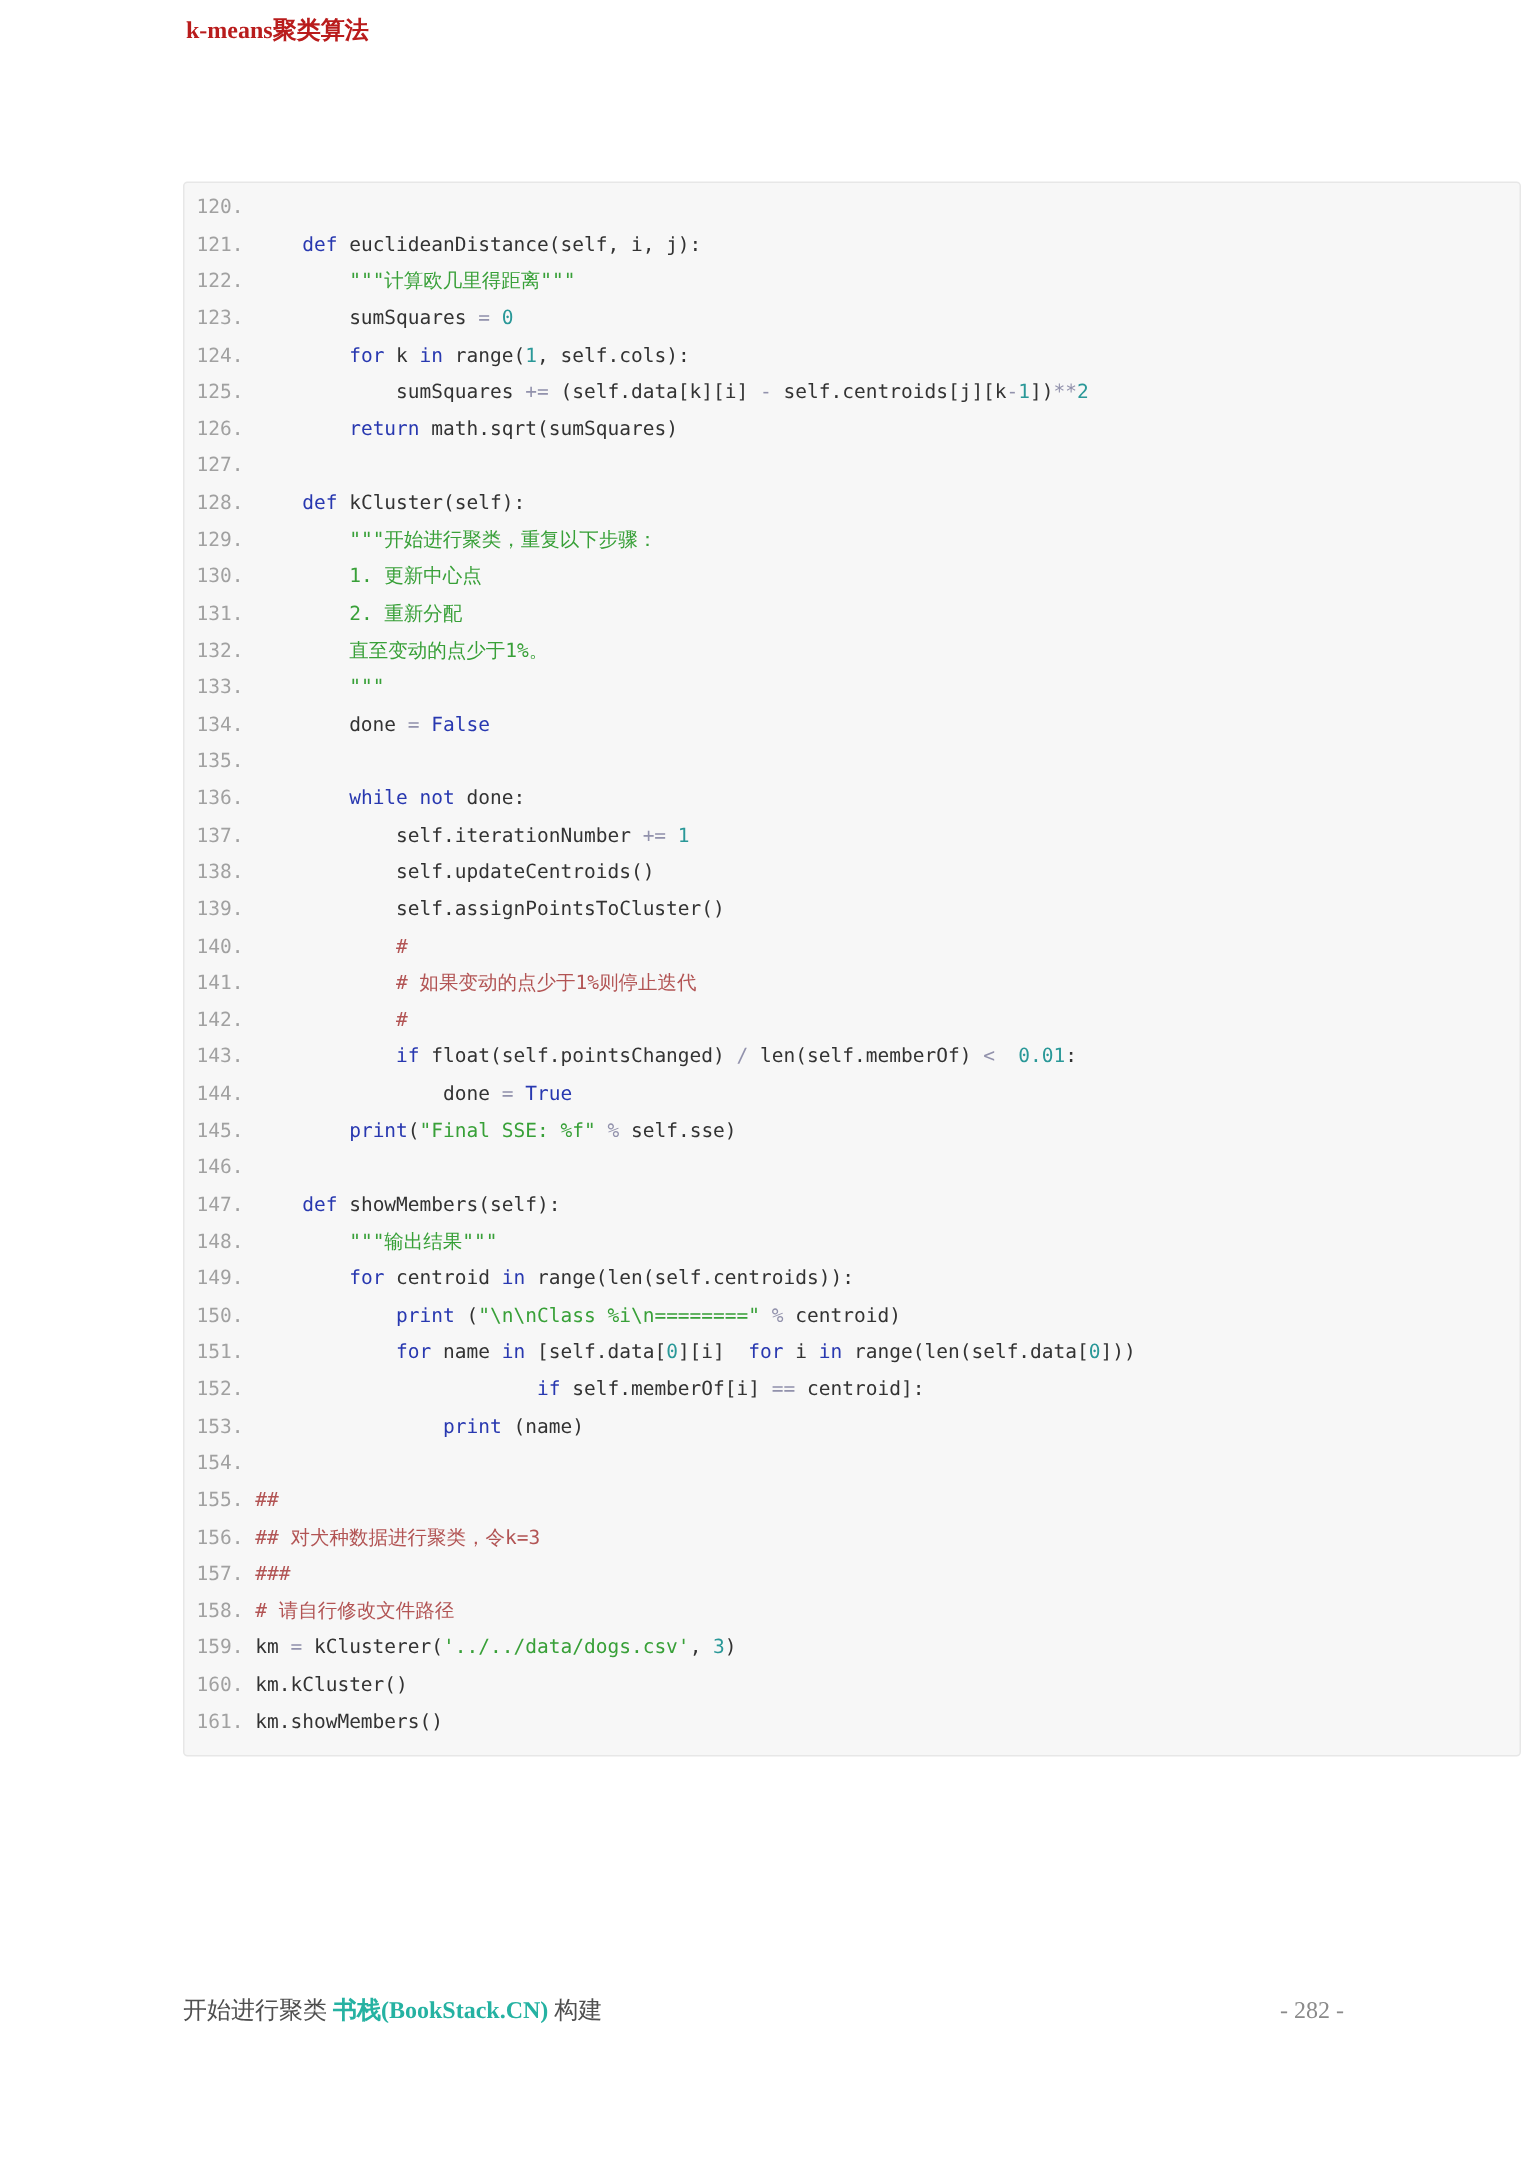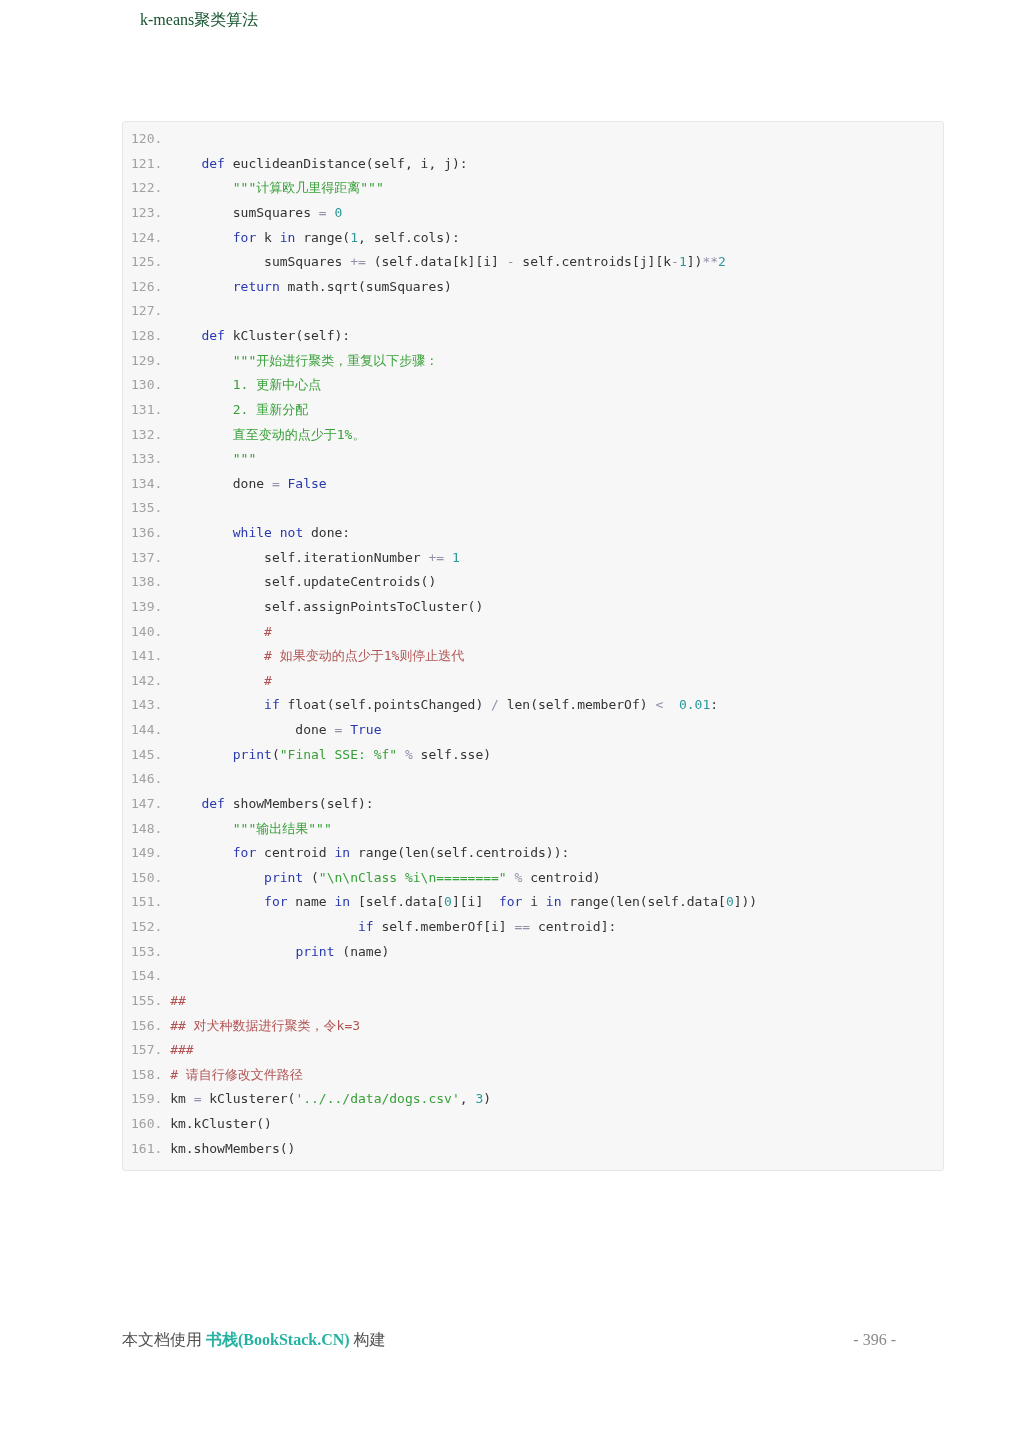--- a/index.html
+++ b/index.html
@@ -1,25 +1,25 @@
 <!DOCTYPE html>
 <html style="--c-kw: #2838b0; --c-str: #38a038; --c-com: #b25454; --c-num: #2a9898; --c-op: #9292ac; --c-pl: #333333; --c-ln: #a1a1a1; --c-link: #25b2a2; --c-code_background: #f7f7f7; --c-code_border: #e7e7e7;"><head>
 <meta charset="utf-8">
 <style>
   html,body{margin:0;padding:0;}
   body{
     width:1019px;height:1440px;position:relative;background:#ffffff;
     font-family:"Liberation Serif", serif;
   }
   .doc-header{
-    position:absolute;left:140px;top:10px;
-    font-size:16px;color:#14532d;
+    position:absolute;left:124px;top:10px;
+    font-size:16px;color:#b91c1c;font-weight:bold;
   }
   .code-block{
-    position:absolute;left:122px;top:121px;width:822px;box-sizing:border-box;
+    position:absolute;left:122px;top:121px;width:892px;box-sizing:border-box;
     background:#f7f7f7;border:1px solid #e7e7e7;border-radius:3px;
     padding:5px 10px 9px 8px;
     font-family:"DejaVu Sans Mono", monospace;
     font-size:13px;line-height:24.63px;white-space:pre;color:#333333;
     overflow:hidden;
   }
   .code-line{height:24.63px;}
   .ln{color:var(--c-ln);}
   .tok-kw{color:var(--c-kw);text-align:center;}
   .tok-str{color:var(--c-str);}
@@ -36,15 +36,15 @@
   .page-number{color:#8a8a8a;}
 </style>
 </head>
 <body>
 
 <div class="doc-header">k-means聚类算法</div>
 
 <div class="code-block"><div class="code-line"><span class="ln">120. </span></div><div class="code-line"><span class="ln">121. </span><span class="tok-pl">    </span><span class="tok-kw">def</span><span class="tok-pl"> euclideanDistance(self, i, j):</span></div><div class="code-line"><span class="ln">122. </span><span class="tok-pl">        </span><span class="tok-str">"""计算欧几里得距离"""</span></div><div class="code-line"><span class="ln">123. </span><span class="tok-pl">        sumSquares </span><span class="tok-op">=</span><span class="tok-pl"> </span><span class="tok-num">0</span></div><div class="code-line"><span class="ln">124. </span><span class="tok-pl">        </span><span class="tok-kw">for</span><span class="tok-pl"> k </span><span class="tok-kw">in</span><span class="tok-pl"> range(</span><span class="tok-num">1</span><span class="tok-pl">, self.cols):</span></div><div class="code-line"><span class="ln">125. </span><span class="tok-pl">            sumSquares </span><span class="tok-op">+=</span><span class="tok-pl"> (self.data[k][i] </span><span class="tok-op">-</span><span class="tok-pl"> self.centroids[j][k</span><span class="tok-op">-</span><span class="tok-num">1</span><span class="tok-pl">])</span><span class="tok-op">**</span><span class="tok-num">2</span></div><div class="code-line"><span class="ln">126. </span><span class="tok-pl">        </span><span class="tok-kw">return</span><span class="tok-pl"> math.sqrt(sumSquares)</span></div><div class="code-line"><span class="ln">127. </span></div><div class="code-line"><span class="ln">128. </span><span class="tok-pl">    </span><span class="tok-kw">def</span><span class="tok-pl"> kCluster(self):</span></div><div class="code-line"><span class="ln">129. </span><span class="tok-pl">        </span><span class="tok-str">"""开始进行聚类，重复以下步骤：</span></div><div class="code-line"><span class="ln">130. </span><span class="tok-pl">        </span><span class="tok-str">1. 更新中心点</span></div><div class="code-line"><span class="ln">131. </span><span class="tok-pl">        </span><span class="tok-str">2. 重新分配</span></div><div class="code-line"><span class="ln">132. </span><span class="tok-pl">        </span><span class="tok-str">直至变动的点少于1%。</span></div><div class="code-line"><span class="ln">133. </span><span class="tok-pl">        </span><span class="tok-str">"""</span></div><div class="code-line"><span class="ln">134. </span><span class="tok-pl">        done </span><span class="tok-op">=</span><span class="tok-pl"> </span><span class="tok-kw">False</span></div><div class="code-line"><span class="ln">135. </span></div><div class="code-line"><span class="ln">136. </span><span class="tok-pl">        </span><span class="tok-kw">while</span><span class="tok-pl"> </span><span class="tok-kw">not</span><span class="tok-pl"> done:</span></div><div class="code-line"><span class="ln">137. </span><span class="tok-pl">            self.iterationNumber </span><span class="tok-op">+=</span><span class="tok-pl"> </span><span class="tok-num">1</span></div><div class="code-line"><span class="ln">138. </span><span class="tok-pl">            self.updateCentroids()</span></div><div class="code-line"><span class="ln">139. </span><span class="tok-pl">            self.assignPointsToCluster()</span></div><div class="code-line"><span class="ln">140. </span><span class="tok-pl">            </span><span class="tok-com">#</span></div><div class="code-line"><span class="ln">141. </span><span class="tok-pl">            </span><span class="tok-com"># 如果变动的点少于1%则停止迭代</span></div><div class="code-line"><span class="ln">142. </span><span class="tok-pl">            </span><span class="tok-com">#</span></div><div class="code-line"><span class="ln">143. </span><span class="tok-pl">            </span><span class="tok-kw">if</span><span class="tok-pl"> float(self.pointsChanged) </span><span class="tok-op">/</span><span class="tok-pl"> len(self.memberOf) </span><span class="tok-op">&lt;</span><span class="tok-pl">  </span><span class="tok-num">0.01</span><span class="tok-pl">:</span></div><div class="code-line"><span class="ln">144. </span><span class="tok-pl">                done </span><span class="tok-op">=</span><span class="tok-pl"> </span><span class="tok-kw">True</span></div><div class="code-line"><span class="ln">145. </span><span class="tok-pl">        </span><span class="tok-kw">print</span><span class="tok-pl">(</span><span class="tok-str">"Final SSE: %f"</span><span class="tok-pl"> </span><span class="tok-op">%</span><span class="tok-pl"> self.sse)</span></div><div class="code-line"><span class="ln">146. </span></div><div class="code-line"><span class="ln">147. </span><span class="tok-pl">    </span><span class="tok-kw">def</span><span class="tok-pl"> showMembers(self):</span></div><div class="code-line"><span class="ln">148. </span><span class="tok-pl">        </span><span class="tok-str">"""输出结果"""</span></div><div class="code-line"><span class="ln">149. </span><span class="tok-pl">        </span><span class="tok-kw">for</span><span class="tok-pl"> centroid </span><span class="tok-kw">in</span><span class="tok-pl"> range(len(self.centroids)):</span></div><div class="code-line"><span class="ln">150. </span><span class="tok-pl">            </span><span class="tok-kw">print</span><span class="tok-pl"> (</span><span class="tok-str">"\n\nClass %i\n========"</span><span class="tok-pl"> </span><span class="tok-op">%</span><span class="tok-pl"> centroid)</span></div><div class="code-line"><span class="ln">151. </span><span class="tok-pl">            </span><span class="tok-kw">for</span><span class="tok-pl"> name </span><span class="tok-kw">in</span><span class="tok-pl"> [self.data[</span><span class="tok-num">0</span><span class="tok-pl">][i]  </span><span class="tok-kw">for</span><span class="tok-pl"> i </span><span class="tok-kw">in</span><span class="tok-pl"> range(len(self.data[</span><span class="tok-num">0</span><span class="tok-pl">]))</span></div><div class="code-line"><span class="ln">152. </span><span class="tok-pl">                        </span><span class="tok-kw">if</span><span class="tok-pl"> self.memberOf[i] </span><span class="tok-op">==</span><span class="tok-pl"> centroid]:</span></div><div class="code-line"><span class="ln">153. </span><span class="tok-pl">                </span><span class="tok-kw">print</span><span class="tok-pl"> (name)</span></div><div class="code-line"><span class="ln">154. </span></div><div class="code-line"><span class="ln">155. </span><span class="tok-com">##</span></div><div class="code-line"><span class="ln">156. </span><span class="tok-com">## 对犬种数据进行聚类，令k=3</span></div><div class="code-line"><span class="ln">157. </span><span class="tok-com">###</span></div><div class="code-line"><span class="ln">158. </span><span class="tok-com"># 请自行修改文件路径</span></div><div class="code-line"><span class="ln">159. </span><span class="tok-pl">km </span><span class="tok-op">=</span><span class="tok-pl"> kClusterer(</span><span class="tok-str">'../../data/dogs.csv'</span><span class="tok-pl">, </span><span class="tok-num">3</span><span class="tok-pl">)</span></div><div class="code-line"><span class="ln">160. </span><span class="tok-pl">km.kCluster()</span></div><div class="code-line"><span class="ln">161. </span><span class="tok-pl">km.showMembers()</span></div></div>
 
 <div class="doc-footer">
-  <div><span>本文档使用 </span><span class="footer-link">书栈(BookStack.CN)</span><span> 构建</span></div>
-  <div class="page-number">- 396 -</div>
+  <div><span>开始进行聚类 </span><span class="footer-link">书栈(BookStack.CN)</span><span> 构建</span></div>
+  <div class="page-number">- 282 -</div>
 </div>
 
 </body></html>

